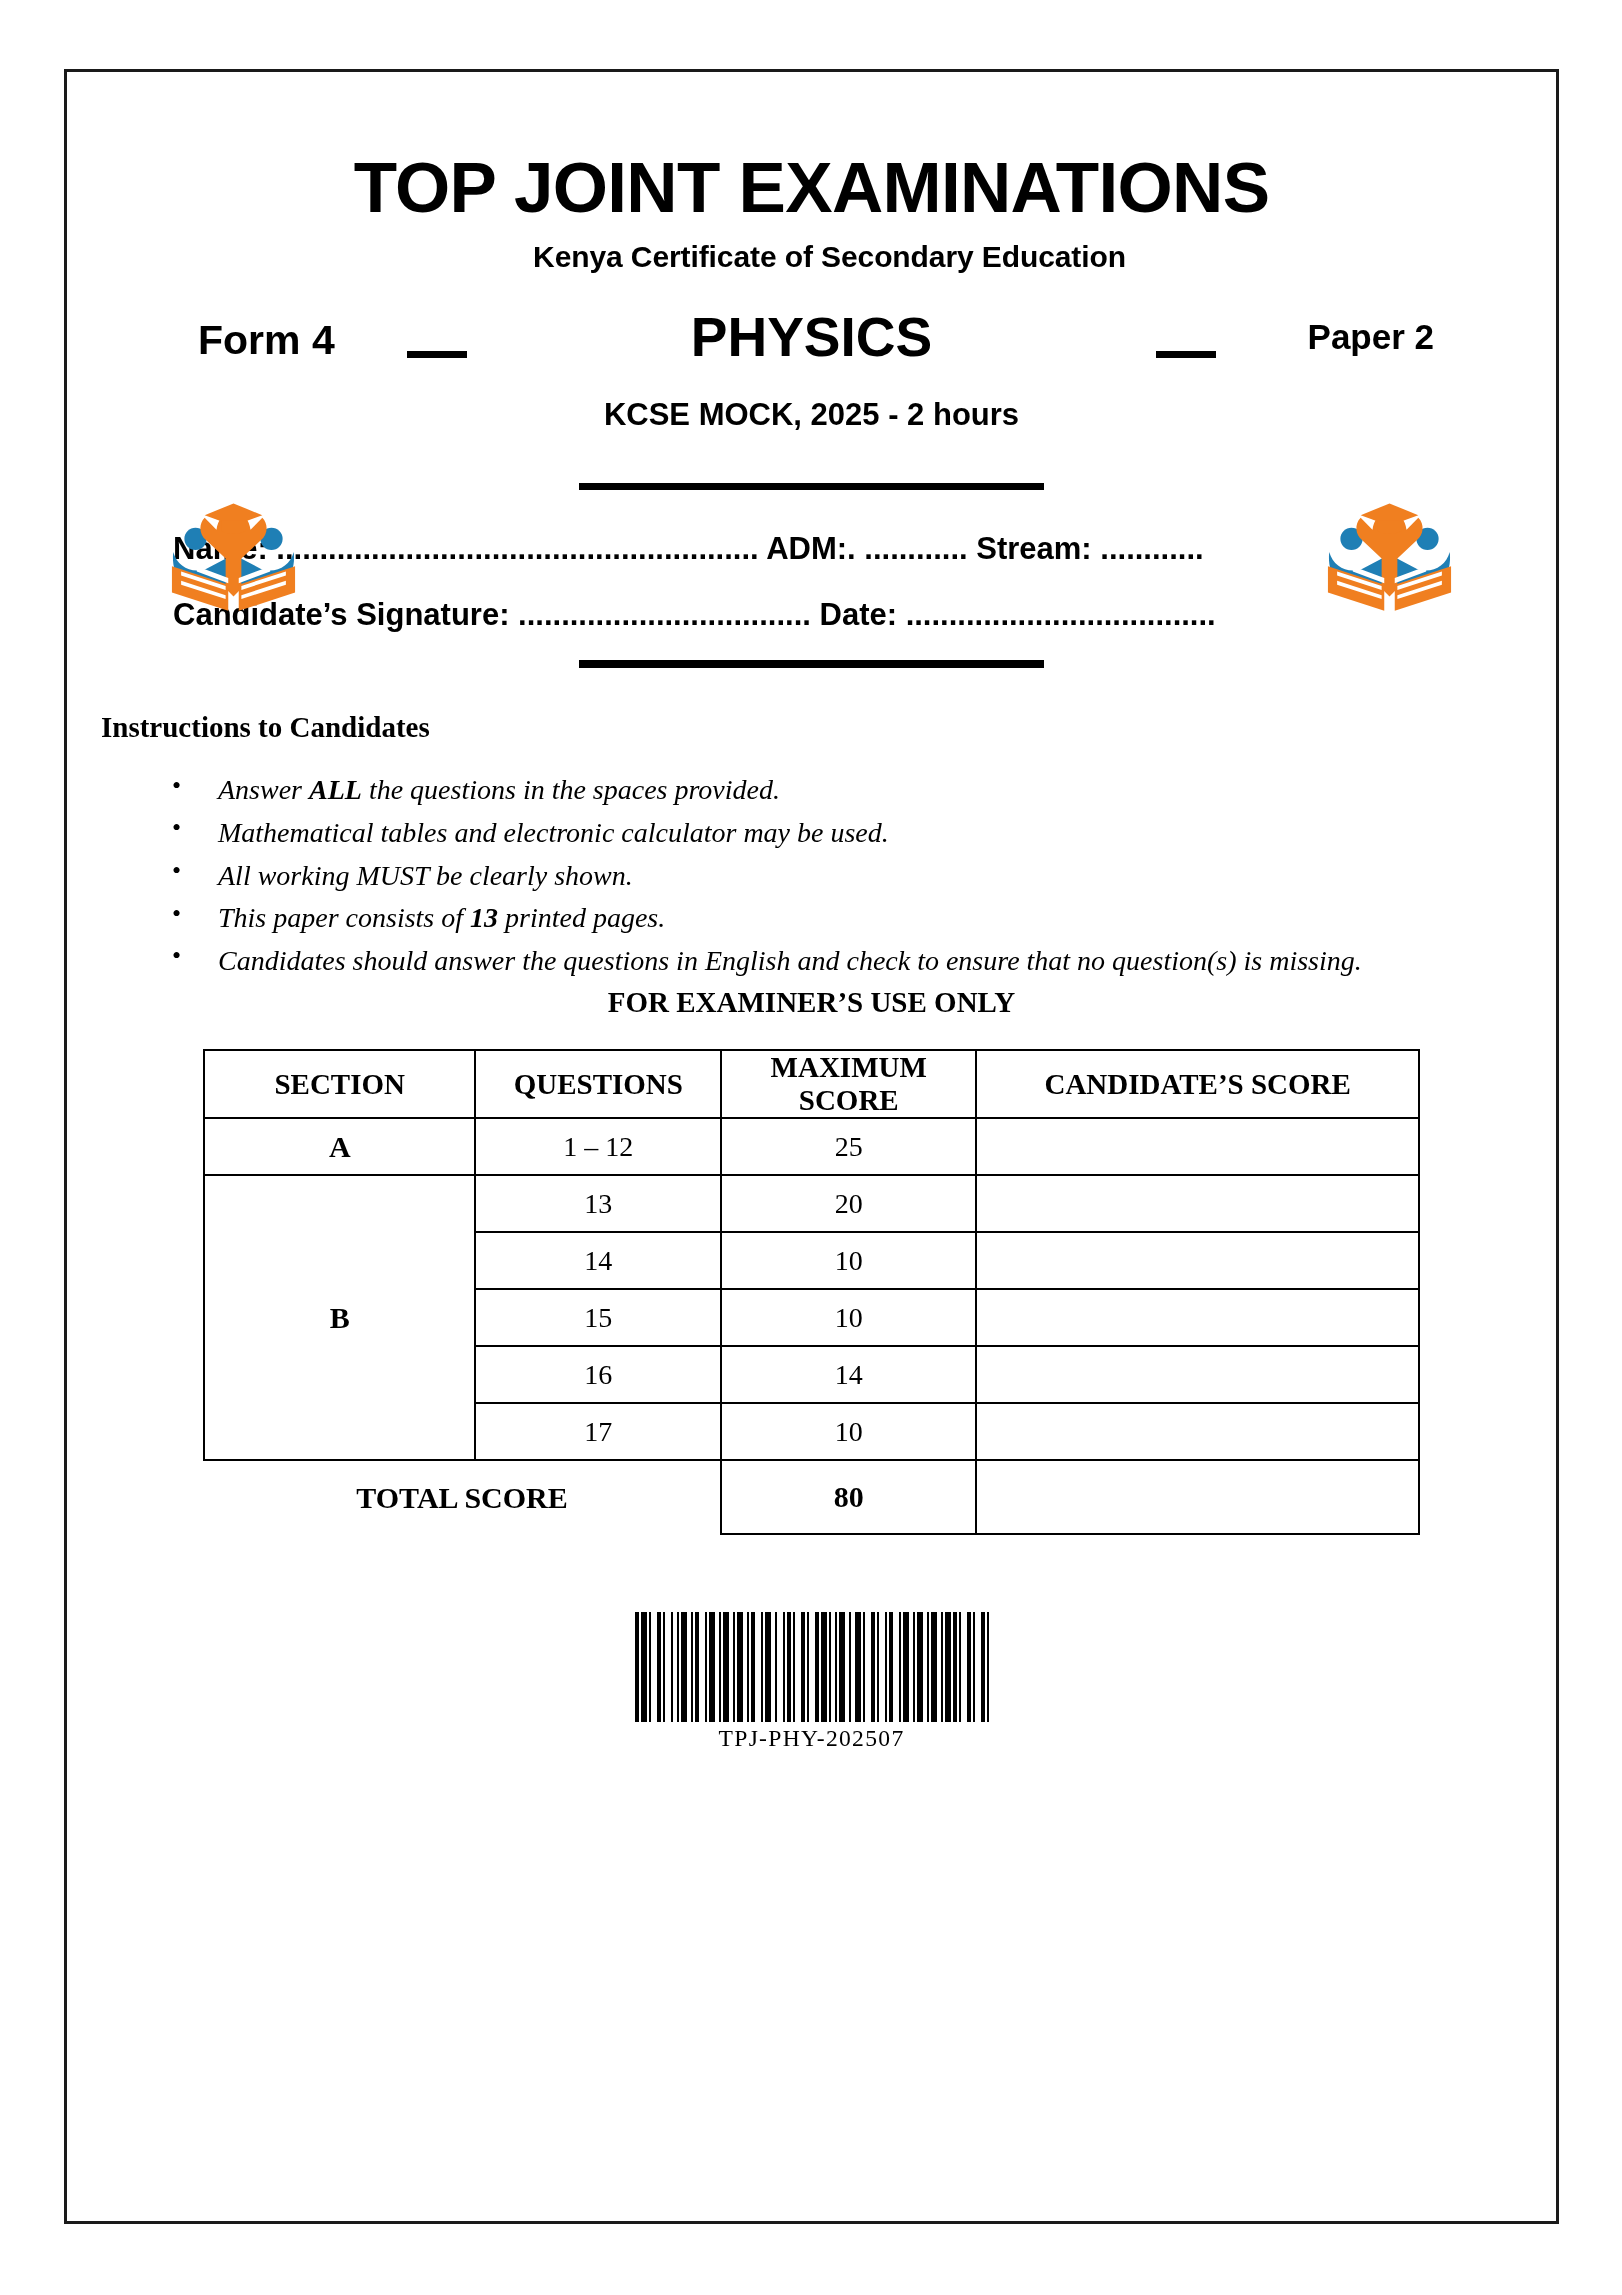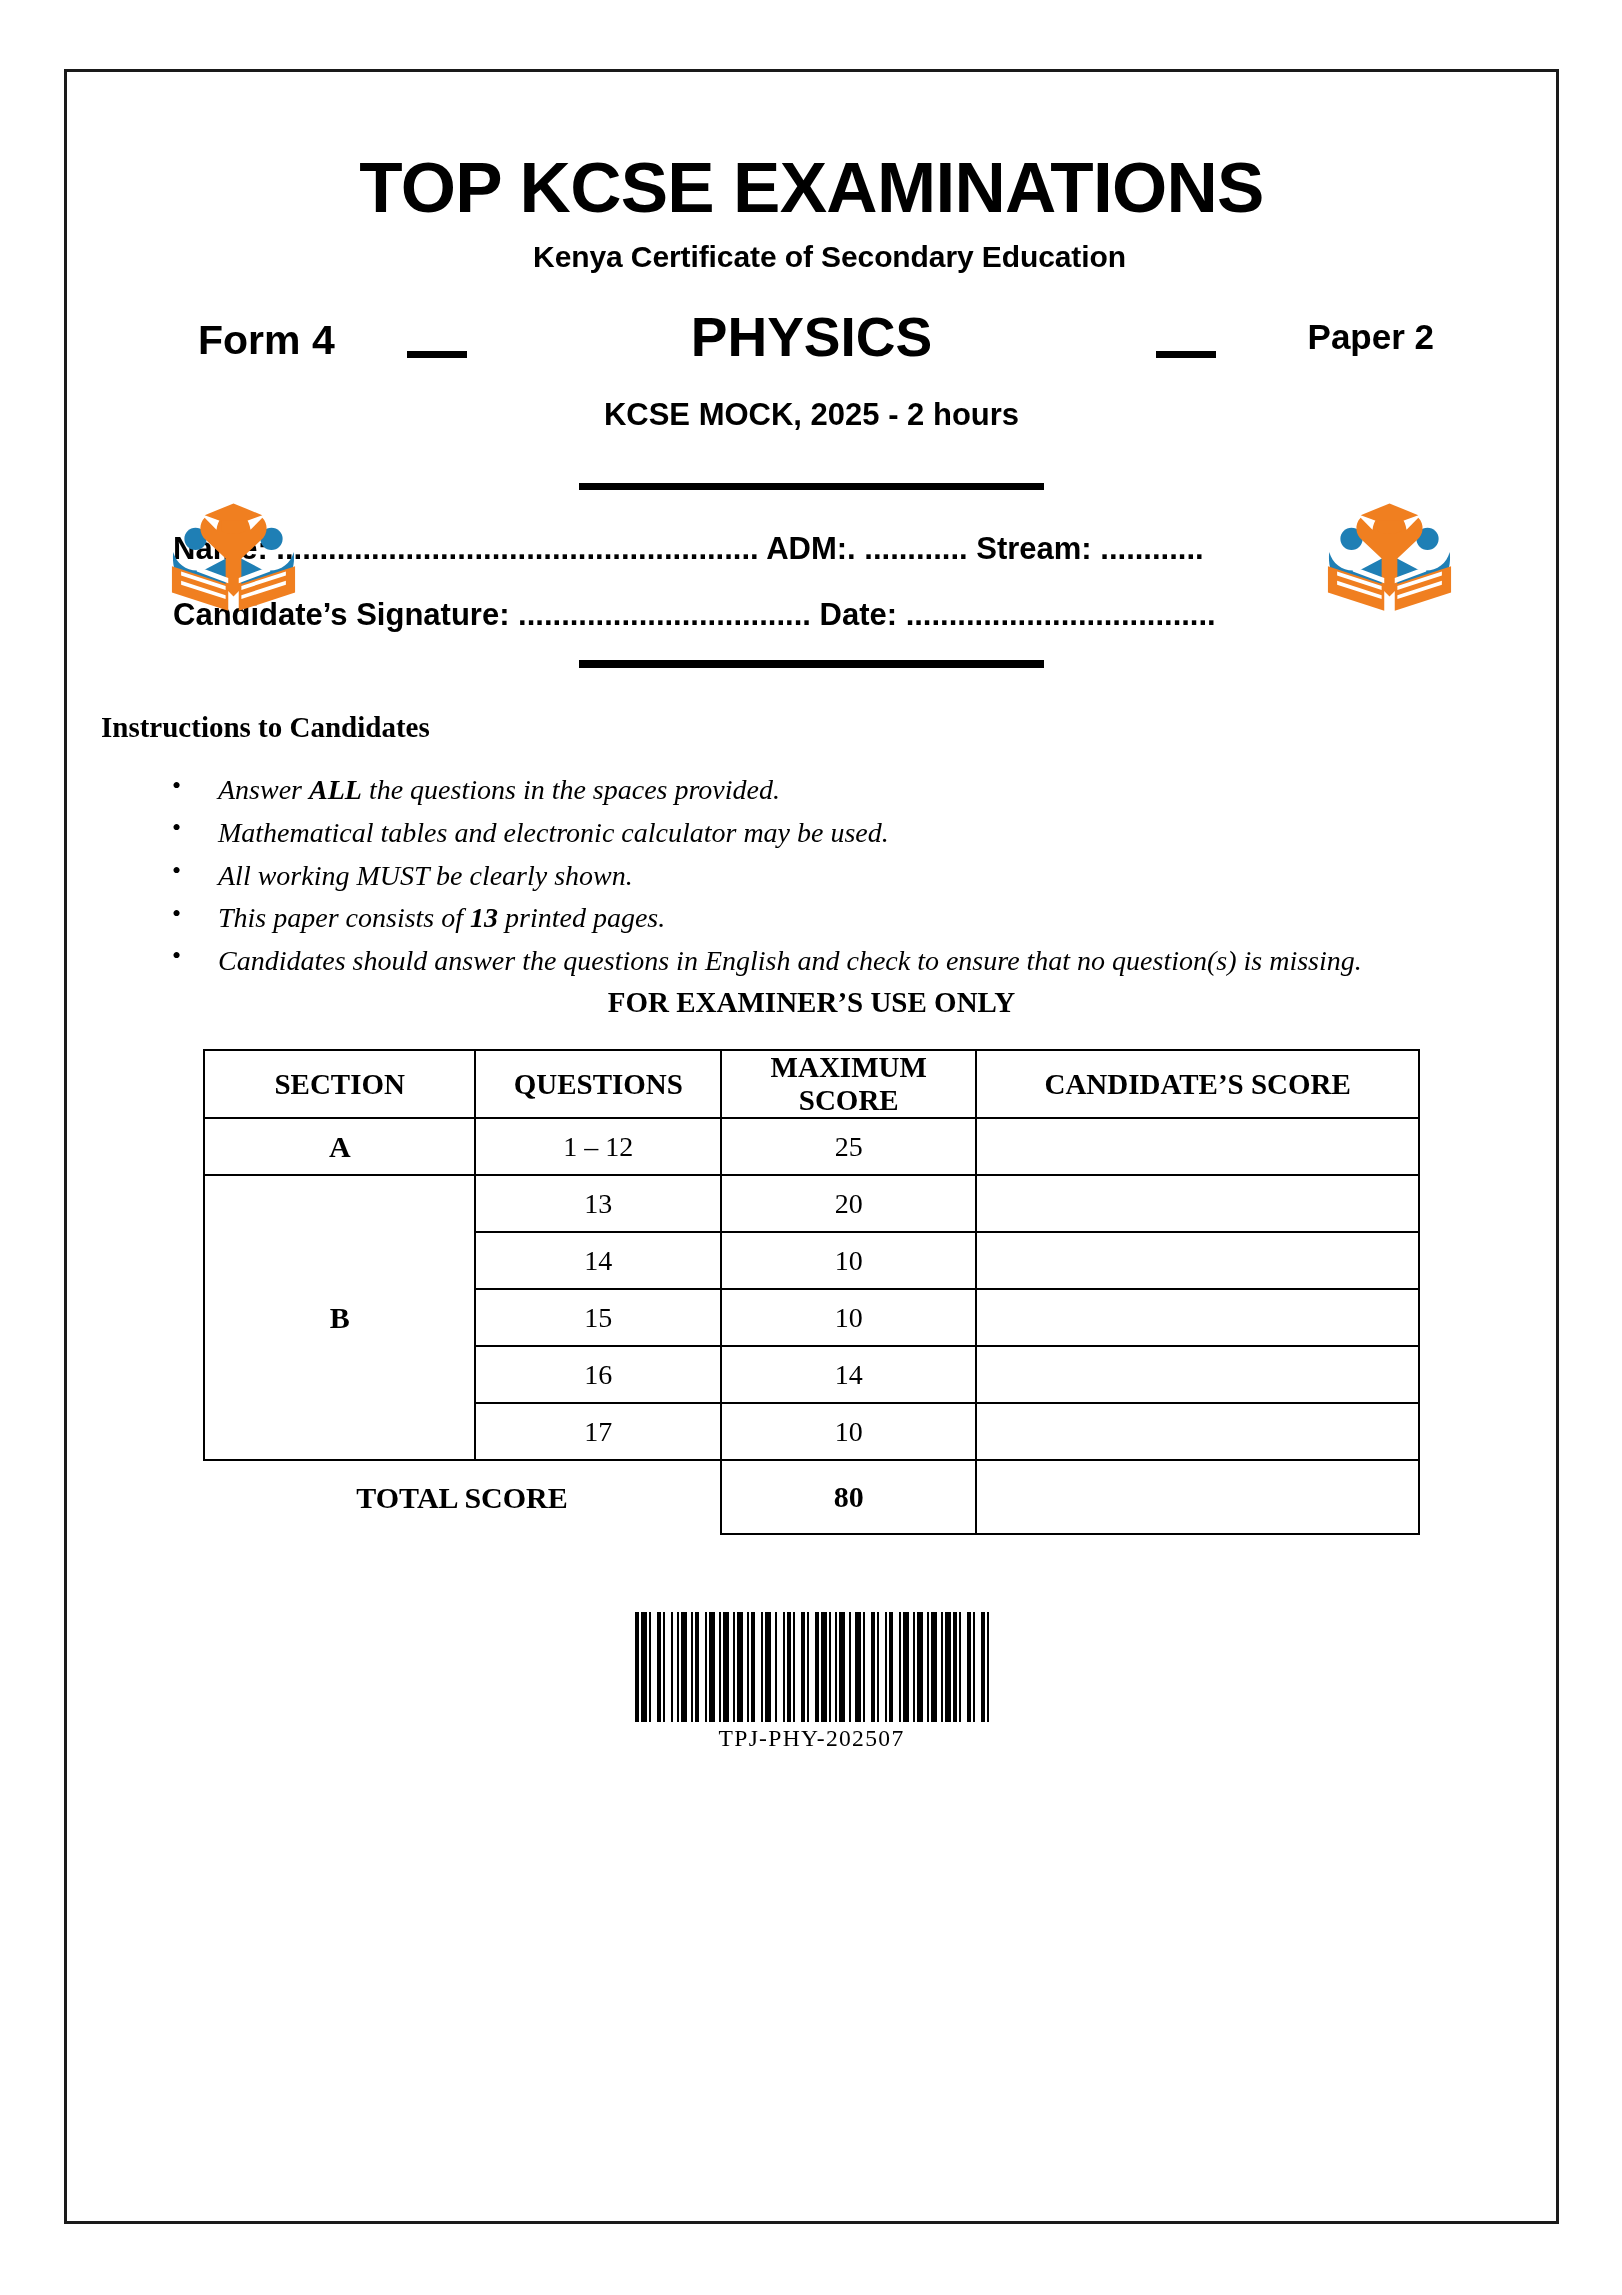--- a/index.html
+++ b/index.html
@@ -253,21 +253,21 @@
     letter-spacing: 1.3px;
     margin-top: 2.6px;
   }
 </style>
 </head>
 <body>
 
 <div id="page">
   <div class="inner">
 
-    <div class="main-title">TOP KCSE EXAMINATIONS</div>
+    <div class="main-title">TOP JOINT EXAMINATIONS</div>
     <div class="sub-title">Kenya Certificate of Secondary Education</div>
 
     <div class="row-line">
       <div class="form-label">Form 4</div>
       <div class="dash-left"></div>
       <div class="subject">PHYSICS</div>
       <div class="dash-right"></div>
       <div class="paper-label">Paper 2</div>
     </div>
 

